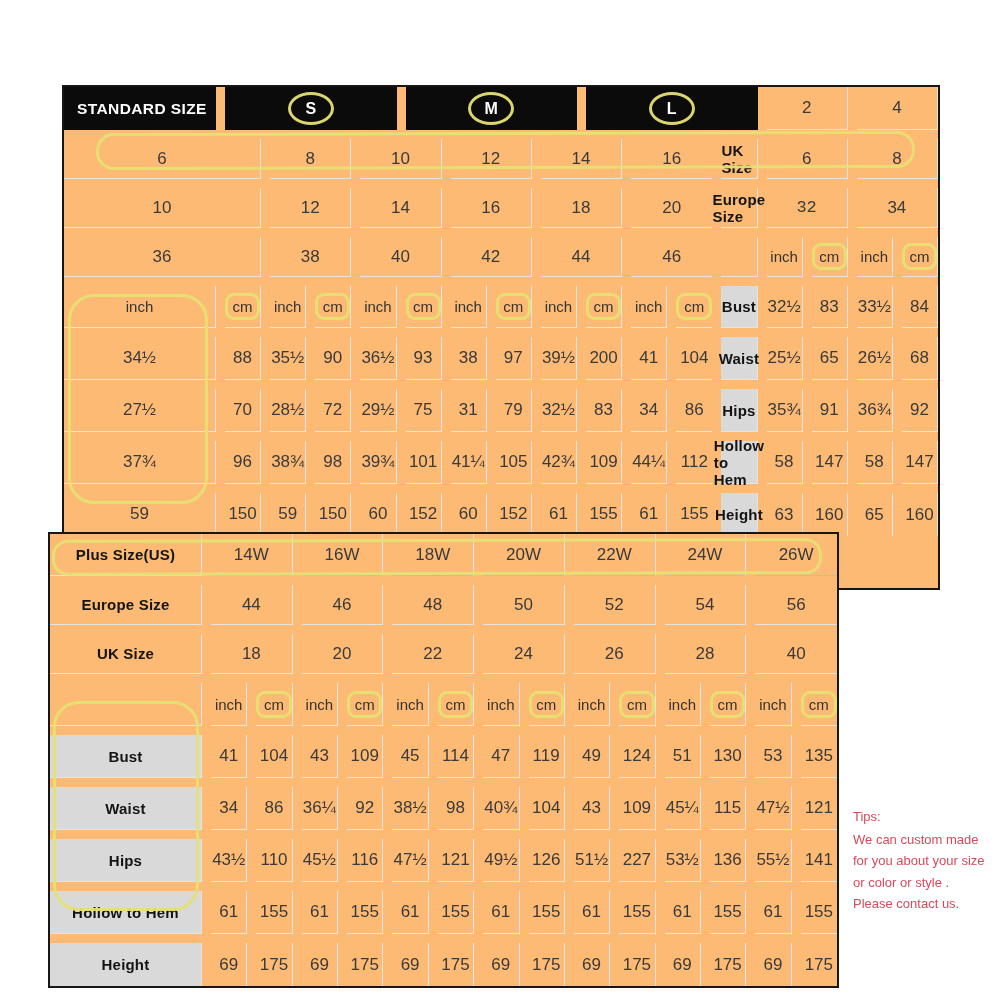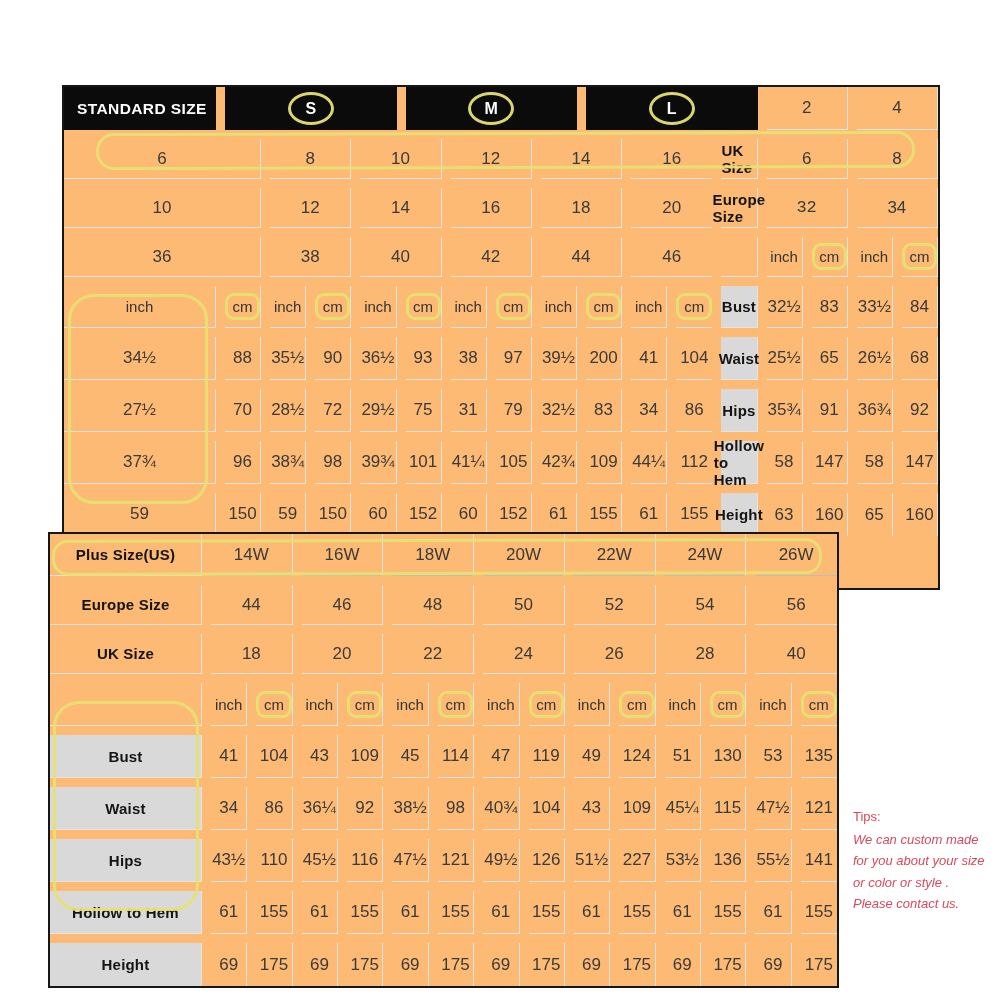--- a/index.html
+++ b/index.html
@@ -43,21 +43,21 @@
 
   .annot{position:absolute;border:3px solid var(--yel);pointer-events:none;background:transparent;}
   .capsule-us{left:32px;top:45px;width:813px;height:31px;border-radius:18px;transform:rotate(-.15deg);}
   .rect-top{left:4px;top:207px;width:134px;height:204px;border-radius:26px;}
   .capsule-plus{left:2px;top:5px;width:764px;height:30px;border-radius:16px;transform:rotate(-.12deg);}
   .rect-bottom{left:3px;top:167px;width:140px;height:204px;border-radius:26px;}
 
   .tips{position:absolute;left:853px;top:806px;width:146px;color:var(--red);
         font-size:13px;line-height:21.5px;}
   .tips .t1{margin-bottom:1px;}
-  .tips .tl{padding-left:0;white-space:nowrap;font-style:italic;}
+  .tips .tl{padding-left:0;white-space:nowrap;}
 </style>
 </head>
 <body>
 
 <div class="wrap">
 
   <div class="tbl" id="std">
     <div class="annot capsule-us"></div>
     <div class="annot rect-top"></div>
   <div class="c bar bar-label">STANDARD SIZE</div>

